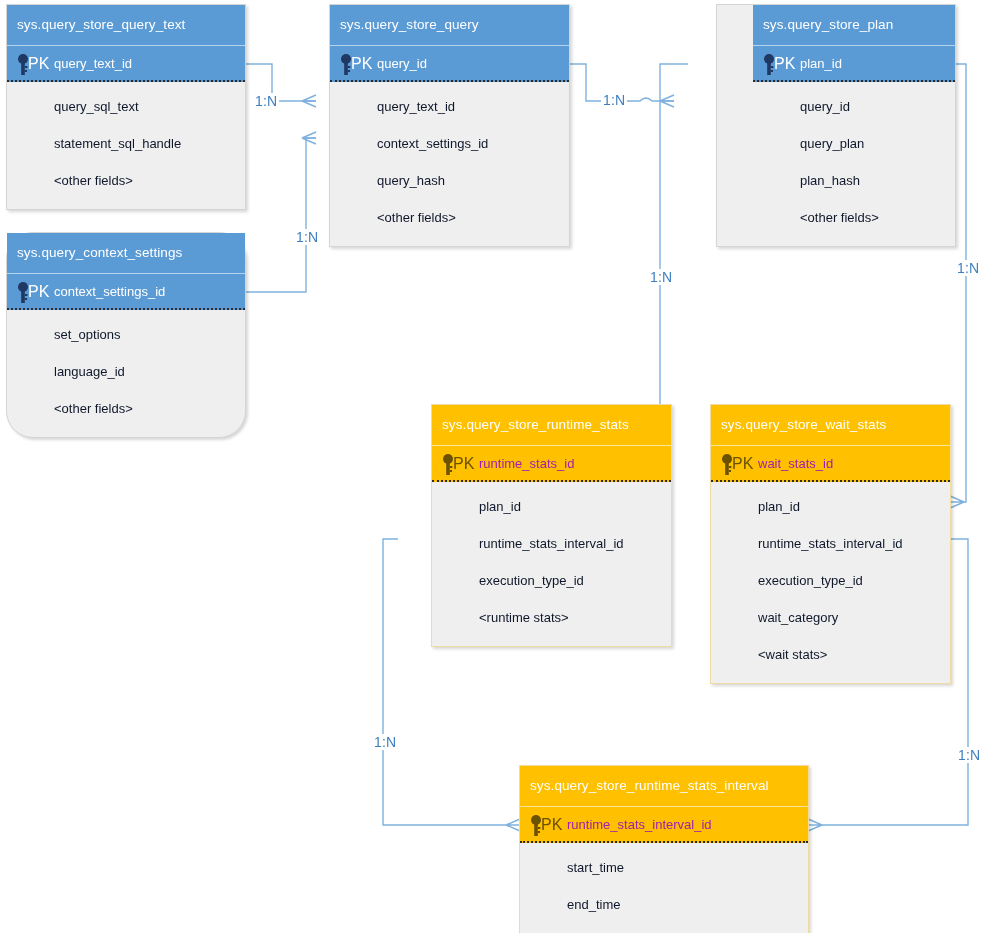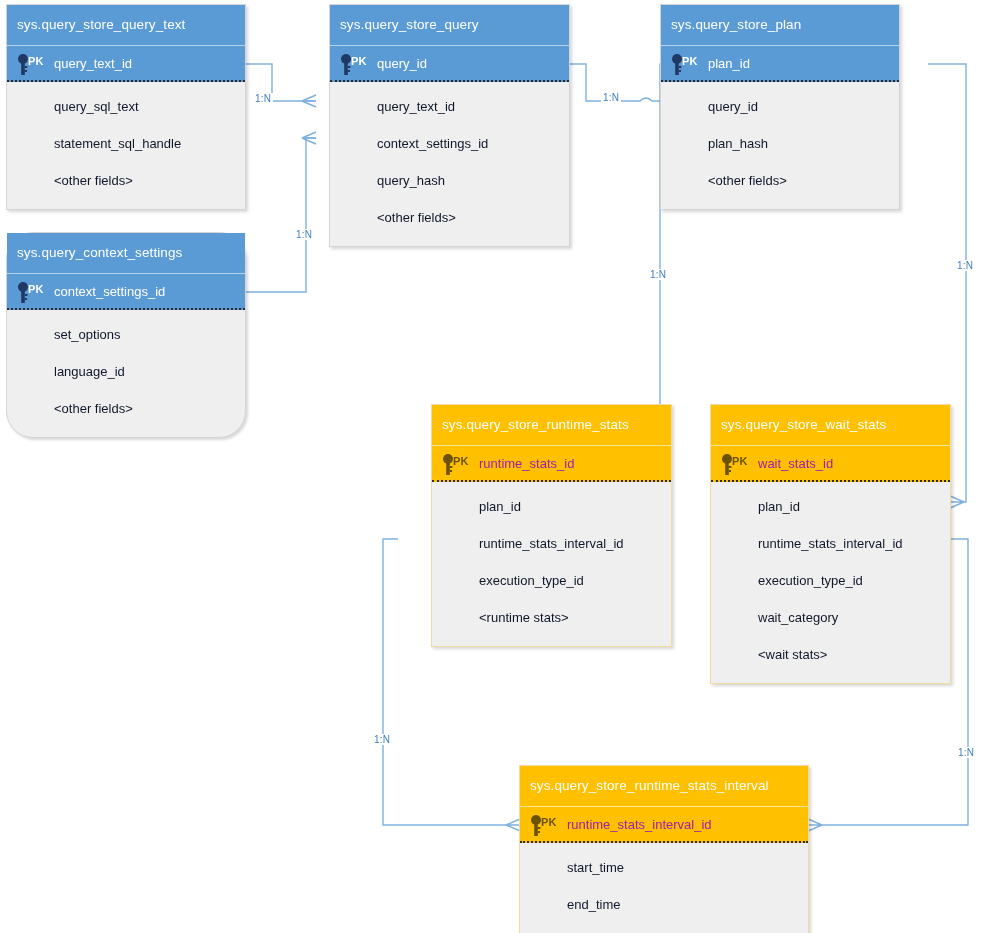--- a/index.html
+++ b/index.html
@@ -36,21 +36,21 @@
     height:37px;
     position:relative;
     border-top:1px solid rgba(255,255,255,0.55);
     border-bottom:2px dotted #2b2b2b;
   }
   .entity .pkrow .keyicon{
     position:absolute;left:10px;top:8px;width:13px;height:22px;
   }
   .entity .pkrow .pklabel{
     position:absolute;left:21px;top:9px;
-    font-size:11px;color:#ffffff;font-weight:700;letter-spacing:.2px;
+    font-size:16px;color:#ffffff;font-weight:400;letter-spacing:.2px;
   }
   .entity .pkrow .pkfield{
     position:absolute;left:47px;top:10px;
     font-size:13px;color:#ffffff;white-space:nowrap;
   }
   .entity .fields{
     padding:6px 0 10px 0;
   }
   .entity .field{
     height:37px;line-height:37px;
@@ -66,21 +66,21 @@
   .theme-blue{border-color:#d5d5d5;}
   
   .theme-orange .title{background:#ffc000;}
   .theme-orange .pkrow{background:#ffc000;border-top-color:rgba(255,255,255,0.6);}
   .theme-orange .pkrow .pklabel{color:#6b5200;}
   .theme-orange .pkrow .pkfield{color:#a21caf;}
   .theme-orange{border-color:#f0dca0;}
 
   .relabel{
     position:absolute;
-    font-size:10px;
+    font-size:14px;
     color:#3f7fbf;
     background:#ffffff;
     padding:0 2px;
     white-space:nowrap;
     letter-spacing:.2px;
   }
 </style>
 </head>
 <body>
 
@@ -173,34 +173,35 @@
       <span class="pkfield">query_id</span>
     </div>
     <div class="fields">
       <div class="field">query_text_id</div>
       <div class="field">context_settings_id</div>
       <div class="field">query_hash</div>
       <div class="field">&lt;other fields&gt;</div>
     </div>
   </div>
 
-  <div class="entity theme-blue" style="left:660px;top:4px;width:240px;">
+  <div class="entity theme-blue" style="left:716px;top:4px;width:240px;padding-left:36px;">
     <div class="title">sys.query_store_plan</div>
     <div class="pkrow">
       <svg class="keyicon" viewBox="0 0 13 22">
         <circle cx="6" cy="5" r="5" fill="#1f3864"></circle>
         <rect x="4.2" y="8" width="3.6" height="13" fill="#1f3864"></rect>
         <rect x="7.8" y="12" width="2.6" height="2" fill="#1f3864"></rect>
         <rect x="7.8" y="16" width="2.2" height="2" fill="#1f3864"></rect>
       </svg>
       <span class="pklabel">PK</span>
       <span class="pkfield">plan_id</span>
     </div>
     <div class="fields">
       <div class="field">query_id</div>
+      <div class="field">query_plan</div>
       <div class="field">plan_hash</div>
       <div class="field">&lt;other fields&gt;</div>
     </div>
   </div>
 
   <div class="entity theme-orange" style="left:399px;top:404px;width:241px;margin-left:32px;">
     <div class="title">sys.query_store_runtime_stats</div>
     <div class="pkrow">
       <svg class="keyicon" viewBox="0 0 13 22">
         <circle cx="6" cy="5" r="5" fill="#6b5200"></circle>

